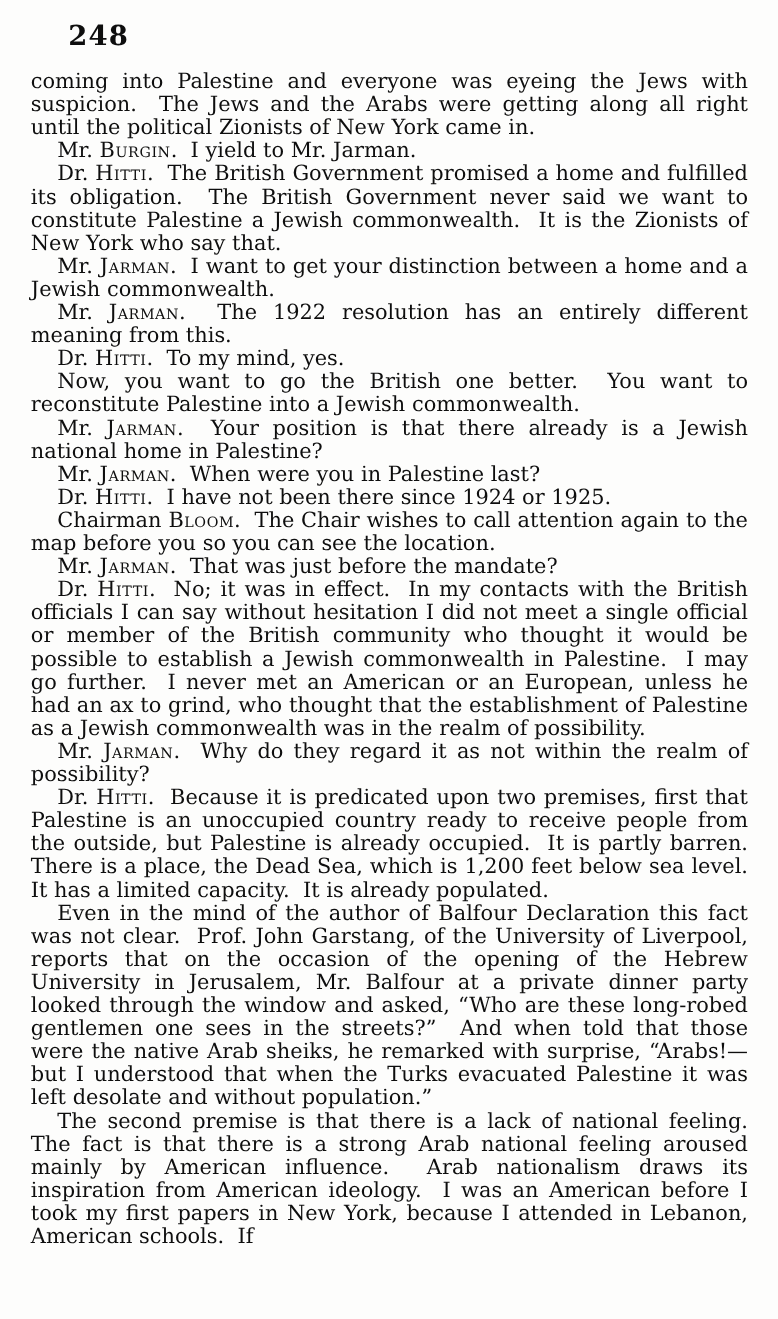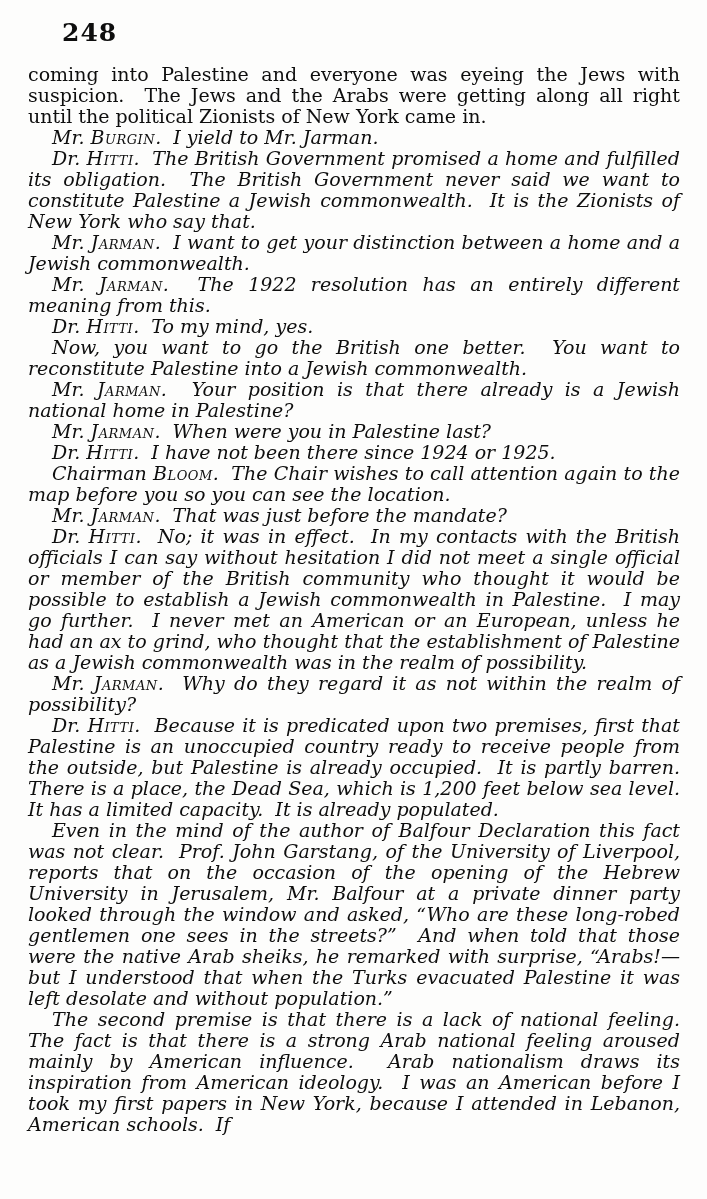--- a/index.html
+++ b/index.html
@@ -47,21 +47,21 @@
     left: 28px;
     width: 652px;
     font-size: 19px;
     line-height: 21px;
     text-align: justify;
   }
   .para {
     margin: 0;
     white-space: pre-wrap;
   }
-  .para.indent { text-indent: 24px; font-style: italic; }
+  .para.indent { text-indent: 24px; }
   .sc {
     font-variant: small-caps;
     letter-spacing: 0.5px;
   }
 </style>
 </head>
 <body>
 
 <div class="page">
   <div class="page-header">

